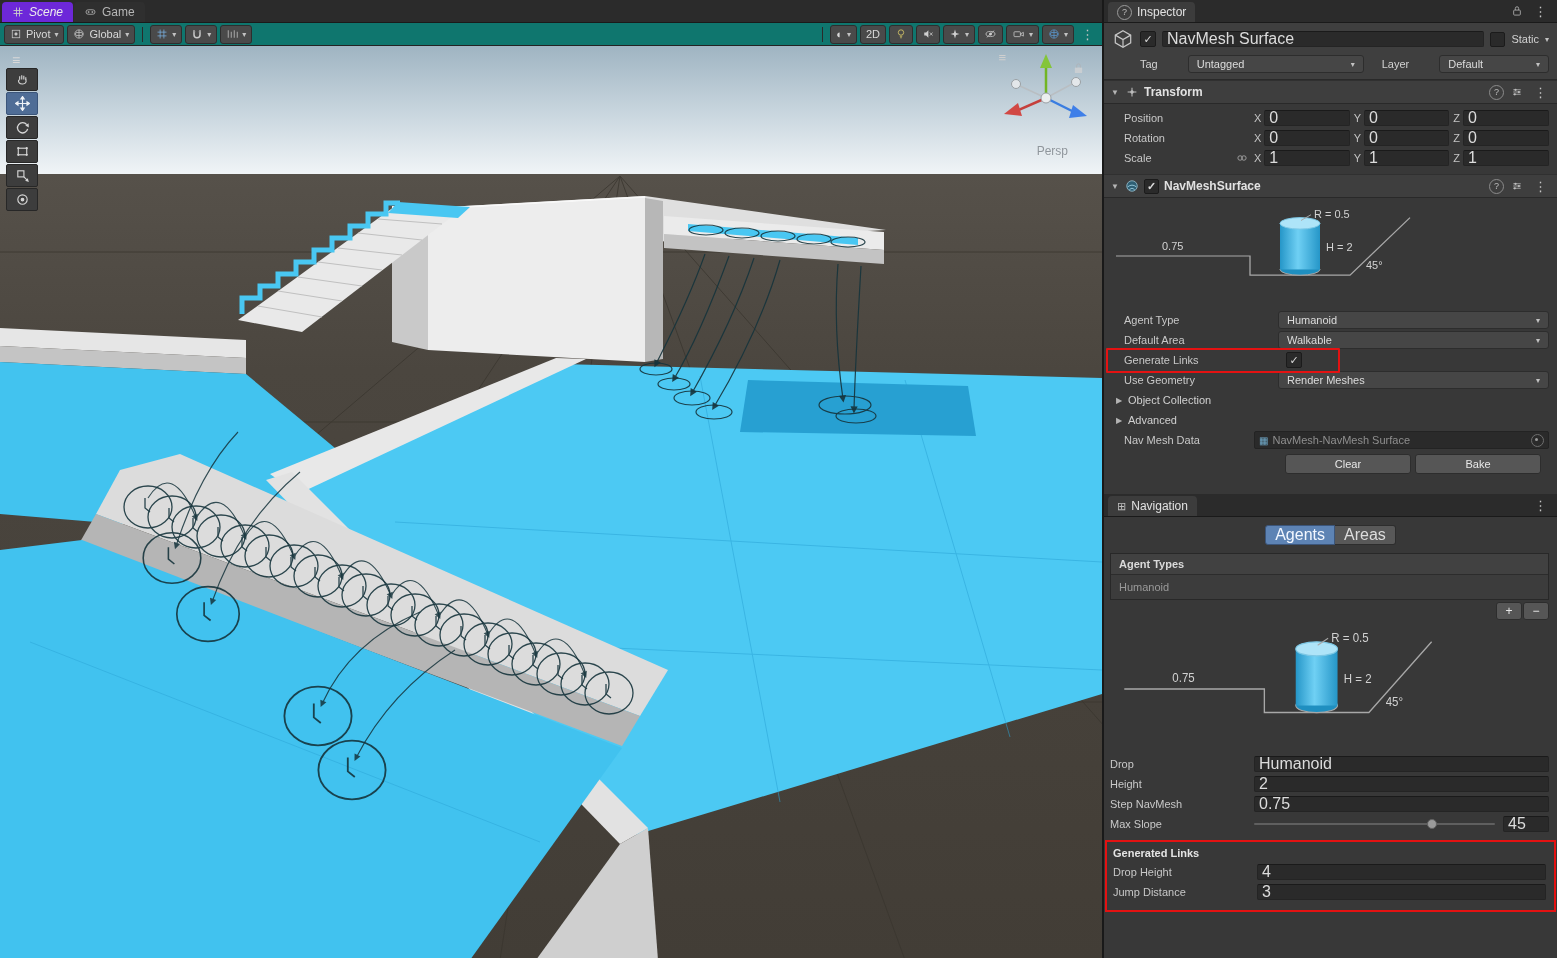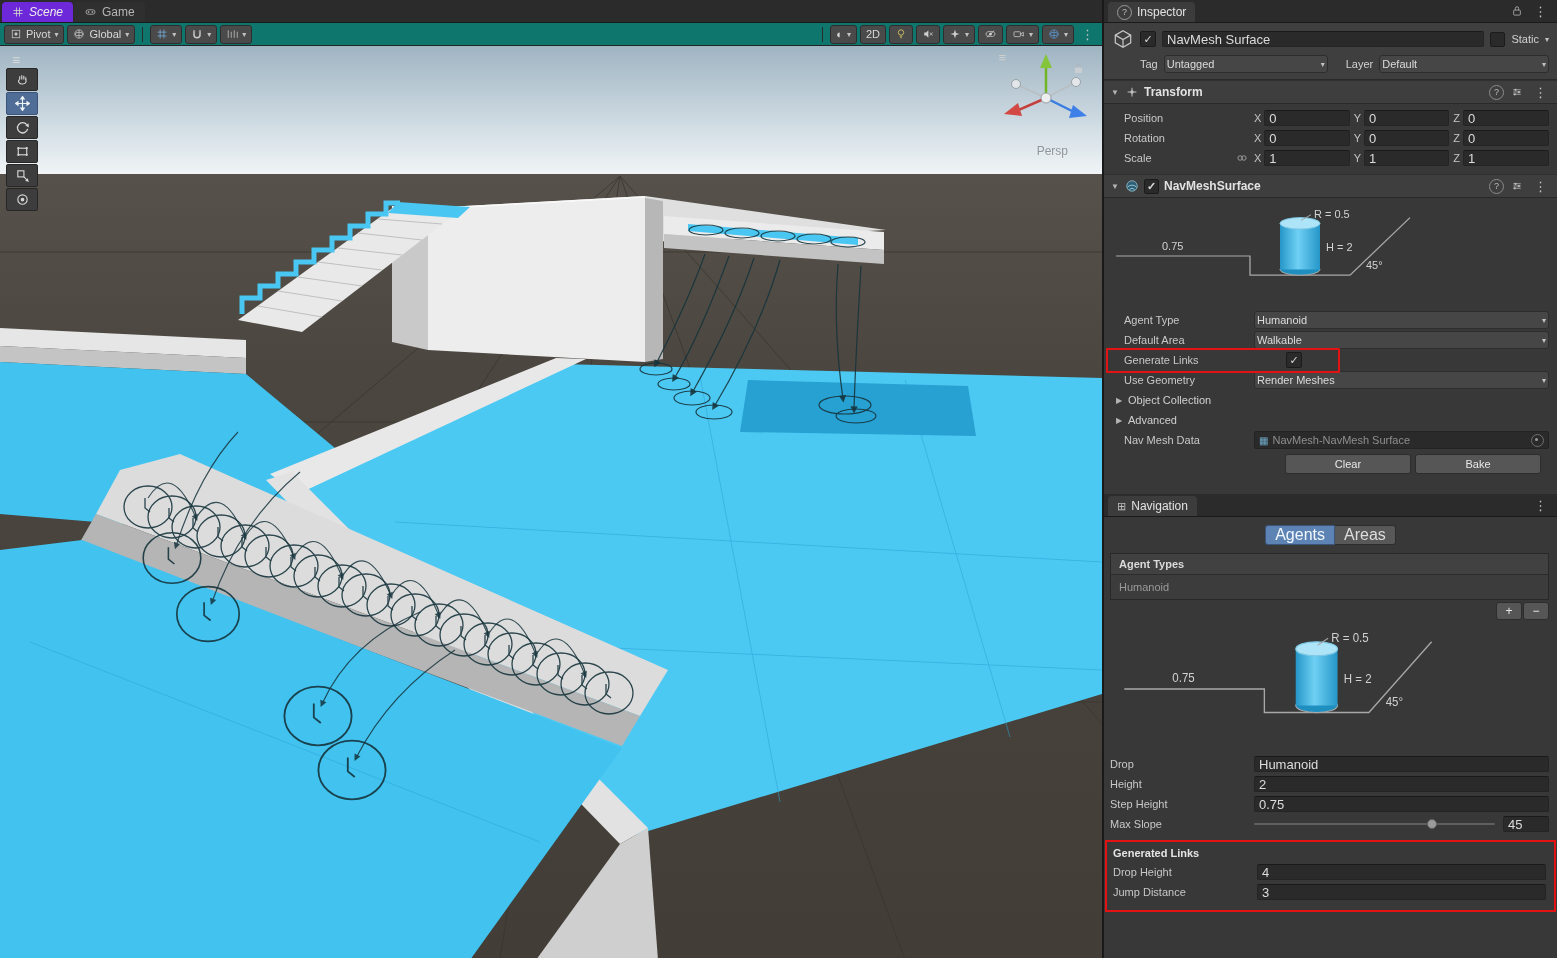--- a/index.html
+++ b/index.html
@@ -27,22 +27,22 @@
   .persp{position:absolute;right:34px;top:98px;color:#8f969c;font-size:12px;z-index:6;text-shadow:0 1px 2px rgba(255,255,255,.4);}
   
   .right{width:453px;border-left:2px solid #191919;display:flex;flex-direction:column;background:#383838;position:relative;}
   .phead{height:22px;background:#2b2b2b;display:flex;align-items:flex-end;border-bottom:1px solid #1a1a1a;padding:0 6px 0 4px;}
   .ptab{height:20px;background:#3c3c3c;border-radius:4px 4px 0 0;display:flex;align-items:center;gap:5px;padding:0 9px;font-size:12px;color:#e2e2e2;}
   .phead .ricons{margin-left:auto;display:flex;align-items:center;gap:8px;padding-bottom:3px;}
   .go-head{background:#3f3f3f;border-bottom:1px solid #292929;padding:5px 8px 6px 8px;}
   .go-row1{display:flex;align-items:center;gap:6px;}
   .go-row2{display:flex;align-items:center;gap:6px;margin-top:5px;padding-left:28px;}
   input.f{height:16px;background:#2a2a2a;border:1px solid #242424;border-top-color:#1a1a1a;border-radius:2px;
-          color:#dcdcdc;font-size:13px;padding:0 4px;box-sizing:border-box;font-family:inherit;width:100%;}
-  .dd{height:16px;background:#464646;border:1px solid #2d2d2d;border-radius:3px;display:flex;align-items:center;gap:16px;padding:0 2px;color:#dcdcdc;}
+          color:#dcdcdc;font-size:16px;padding:0 4px;box-sizing:border-box;font-family:inherit;width:100%;}
+  .dd{height:16px;background:#464646;border:1px solid #2d2d2d;border-radius:3px;display:flex;align-items:center;gap:16px;padding:0 8px;color:#dcdcdc;margin-left:24px;}
   .dd .cv{flex:1;overflow:hidden;white-space:nowrap;}
   .dd .caret{font-size:8px;color:#c2c2c2;}
   .cb{width:14px;height:14px;background:#2a2a2a;border:1px solid #1b1b1b;border-radius:2px;display:inline-flex;
       align-items:center;justify-content:center;color:#dadada;font-size:11px;line-height:1;flex:0 0 auto;}
   .comp-head{height:22px;background:#3e3e3e;border-top:1px solid #303030;border-bottom:1px solid #292929;
              display:flex;align-items:center;gap:5px;padding:0 6px;font-weight:bold;font-size:12px;color:#e2e2e2;}
   .comp-head .ricons{margin-left:auto;display:flex;align-items:center;gap:7px;font-weight:normal;}
   .fold{color:#b4b4b4;font-size:8px;width:10px;text-align:center;flex:0 0 auto;}
   .qhelp{width:13px;height:13px;border-radius:50%;border:1px solid #8b8b8b;color:#bdbdbd;font-size:9px;
          display:inline-flex;align-items:center;justify-content:center;}
@@ -762,21 +762,21 @@
           <input class="f" value="Humanoid" style="">
         </div>
     </div>
     <div class="frow2">
       <span class="lbl">Height</span>
       <div class="ctrl">
           <input class="f" value="2" style="">
         </div>
     </div>
     <div class="frow2">
-      <span class="lbl">Step Height</span>
+      <span class="lbl">Step NavMesh</span>
       <div class="ctrl">
           <input class="f" value="0.75" style="">
         </div>
     </div>
     <div class="frow2">
       <span class="lbl">Max Slope</span>
       <div class="ctrl">
         <div class="slider">
           <div class="track"></div>
           <div class="knob"></div>

